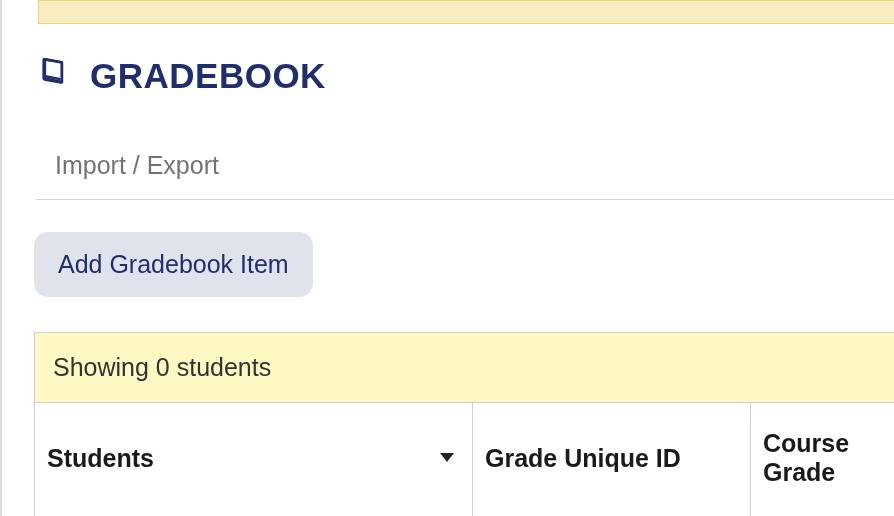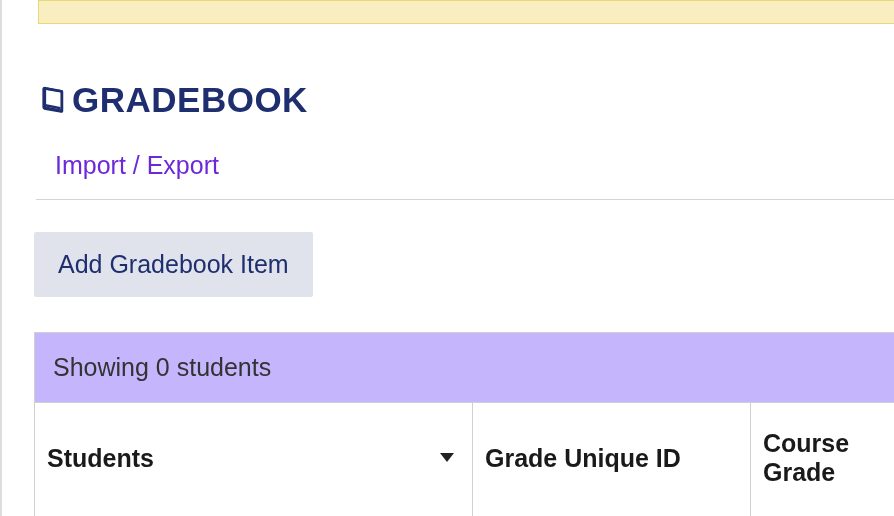--- a/index.html
+++ b/index.html
@@ -31,23 +31,22 @@
       height: 24px;
       background: #f9eec0;
       border: 1px solid #e8d77a;
       border-right: none;
     }
     .page-header {
       position: absolute;
       left: 38px;
       top: 56px;
       display: flex;
-      align-items: center;
-      gap: 4px;
-      margin-top: 24px;
+      align-items: flex-start;
+      gap: 22px;
     }
     .book-icon svg {
       width: 30px;
       height: 30px;
       display: block;
     }
     .page-title {
       font-size: 35px;
       font-weight: 800;
       letter-spacing: 0.5px;
@@ -62,21 +61,21 @@
       border-bottom: 1px solid #d4d4d4;
       display: flex;
       align-items: flex-end;
     }
     .tab {
       height: 68px;
       display: flex;
       align-items: center;
       padding: 0 18px;
       font-size: 25px;
-      color: #6d28d9;
+      color: #737373;
       cursor: pointer;
       position: relative;
       border: 1px solid transparent;
       border-bottom: none;
       margin-right: 14px;
     }
     .tab.active {
       color: #1e2e6f;
       font-weight: 500;
       border: 1px solid #d4d4d4;
@@ -86,39 +85,39 @@
       background: #fff;
       padding: 0 13px;
     }
     .add-btn {
       position: absolute;
       left: 34px;
       top: 232px;
       padding: 18px 24px;
       background: #e0e3eb;
       border: none;
-      border-radius: 2px;
+      border-radius: 14px;
       font-size: 25px;
       color: #1e2e6f;
       cursor: pointer;
       font-family: inherit;
     }
     .table-wrap {
       position: absolute;
       left: 34px;
       top: 332px;
       right: 0;
       border: 1px solid #d0d0d0;
       border-right: none;
     }
     .table-status {
       padding: 20px 18px;
       font-size: 25px;
       color: #333;
-      background: #c4b5fd;
+      background: #fef9c3;
       border-bottom: 1px solid #d0d0d0;
     }
     .table-header {
       display: flex;
       background: #fff;
     }
     .th {
       padding: 26px 12px 40px 12px;
       font-size: 25px;
       font-weight: 700;

